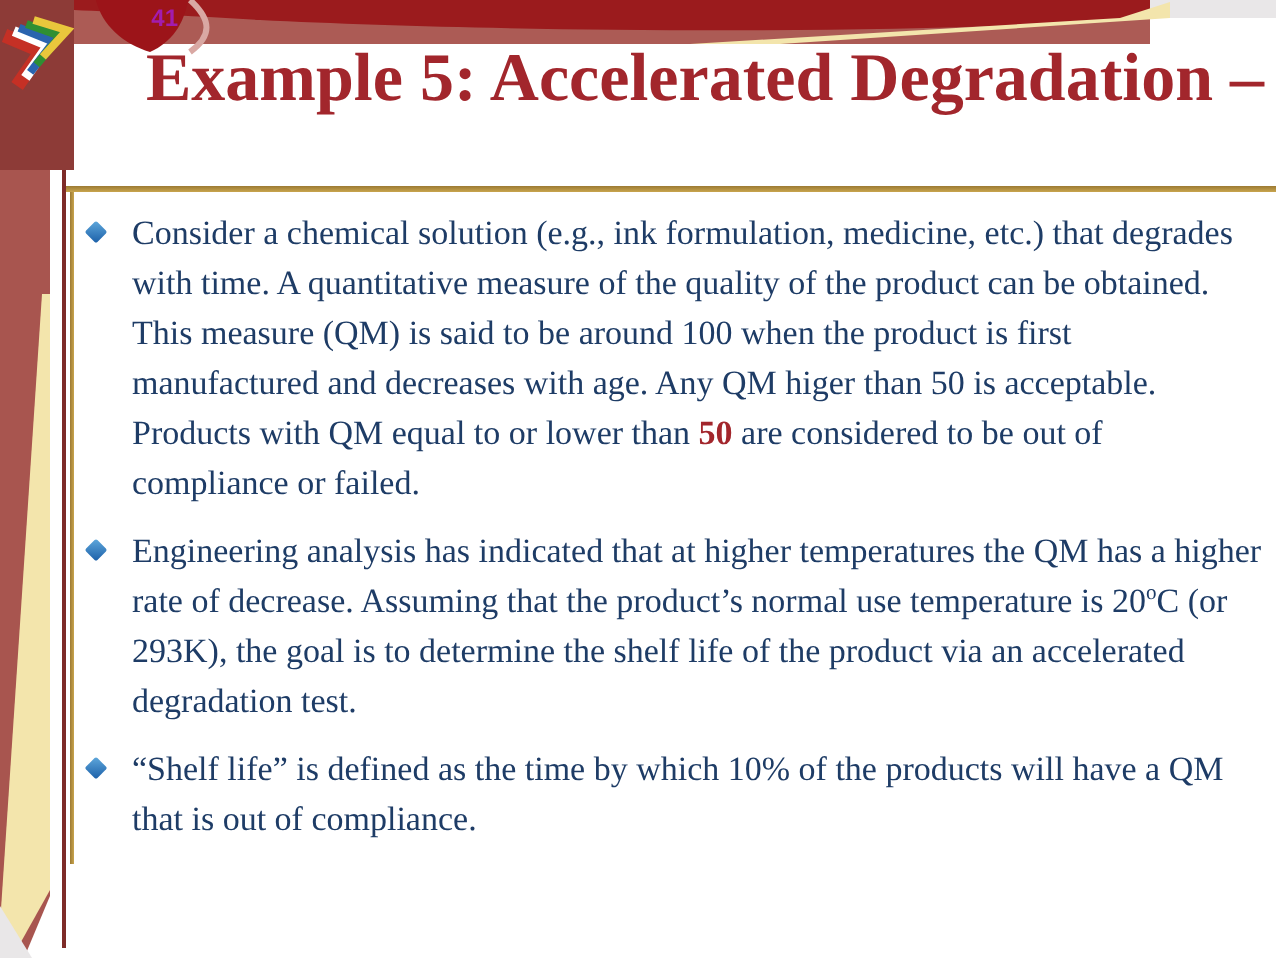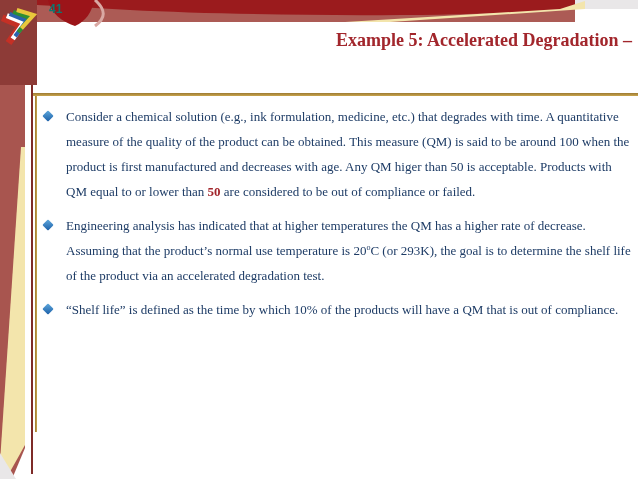--- a/index.html
+++ b/index.html
@@ -6,23 +6,23 @@
   #slide{
     position:relative;width:638px;height:479px;overflow:hidden;
     background:var(--page_white,#fff);
     font-family:"Liberation Serif","DejaVu Serif",serif;
   }
   svg{display:block;}
   
   .top-band{position:absolute;left:0;top:0;width:638px;height:30px;}
   
   .slide-number{
-    position:absolute;left:49px;top:2px;width:40px;text-align:left;
+    position:absolute;left:49px;top:2px;width:40px;text-align:right;
     font-family:"Liberation Sans","DejaVu Sans",sans-serif;
-    font-weight:bold;font-size:12px;color:#0f766e;z-index:6;
+    font-weight:bold;font-size:12px;color:#a21caf;z-index:6;
   }
   
   .logo-square{
     position:absolute;left:0;top:0;width:37px;height:85px;
     background:var(--maroon_square,#8D3B37);z-index:5;
   }
   .logo-square svg{margin:5px 0 0 1px;}
   
   .left-strip{position:absolute;left:0;top:85px;width:32px;height:394px;z-index:1;}
   
@@ -35,35 +35,35 @@
     position:absolute;left:33px;top:93px;width:605px;height:3px;
     background:linear-gradient(var(--gold,#9C7A33),var(--gold_light,#C9A54E));z-index:3;
   }
   .gold-vrule{
     position:absolute;left:35px;top:96px;width:2px;height:336px;
     background:linear-gradient(90deg,var(--gold,#9C7A33),var(--gold_light,#C9A54E));z-index:3;
   }
   
   .title{
     position:absolute;left:50px;top:24px;width:582px;text-align:right;
-    font-weight:bold;font-size:18px;line-height:32px;
+    font-weight:bold;font-size:34px;line-height:32px;
     color:var(--title_red,#A2262C);z-index:2;letter-spacing:0px;
   }
   
   .body-area{position:absolute;left:40px;top:104px;width:592px;z-index:2;}
   .bullet-row{display:flex;align-items:flex-start;margin:0 0 9px 0;padding-left:4px;}
   .diamond{
     flex:none;width:8px;height:8px;margin:8px 0 0 0;
     transform:rotate(45deg);
     background:linear-gradient(135deg,var(--diamond_blue_light,#5FA8DC),var(--diamond_blue_dark,#1B5FA8));
     border-radius:1px;
   }
   .bullet-text{
     margin-left:14px;width:565px;
-    font-size:13px;line-height:25px;color:var(--body_navy,#1E3C66);font-family:Liberation Serif, serif;
+    font-size:17px;line-height:25px;color:var(--body_navy,#1E3C66);font-family:Liberation Serif, serif;
   }
   .bullet-text .hl{color:var(--highlight_red,#A2262C);font-weight:bold;}
   .bullet-text sup{font-size:62%;line-height:0;}
 </style>
 </head>
 <body>
 
 <div id="slide">
 
   <svg class="top-band" width="638" height="30" viewBox="0 0 638 30">

